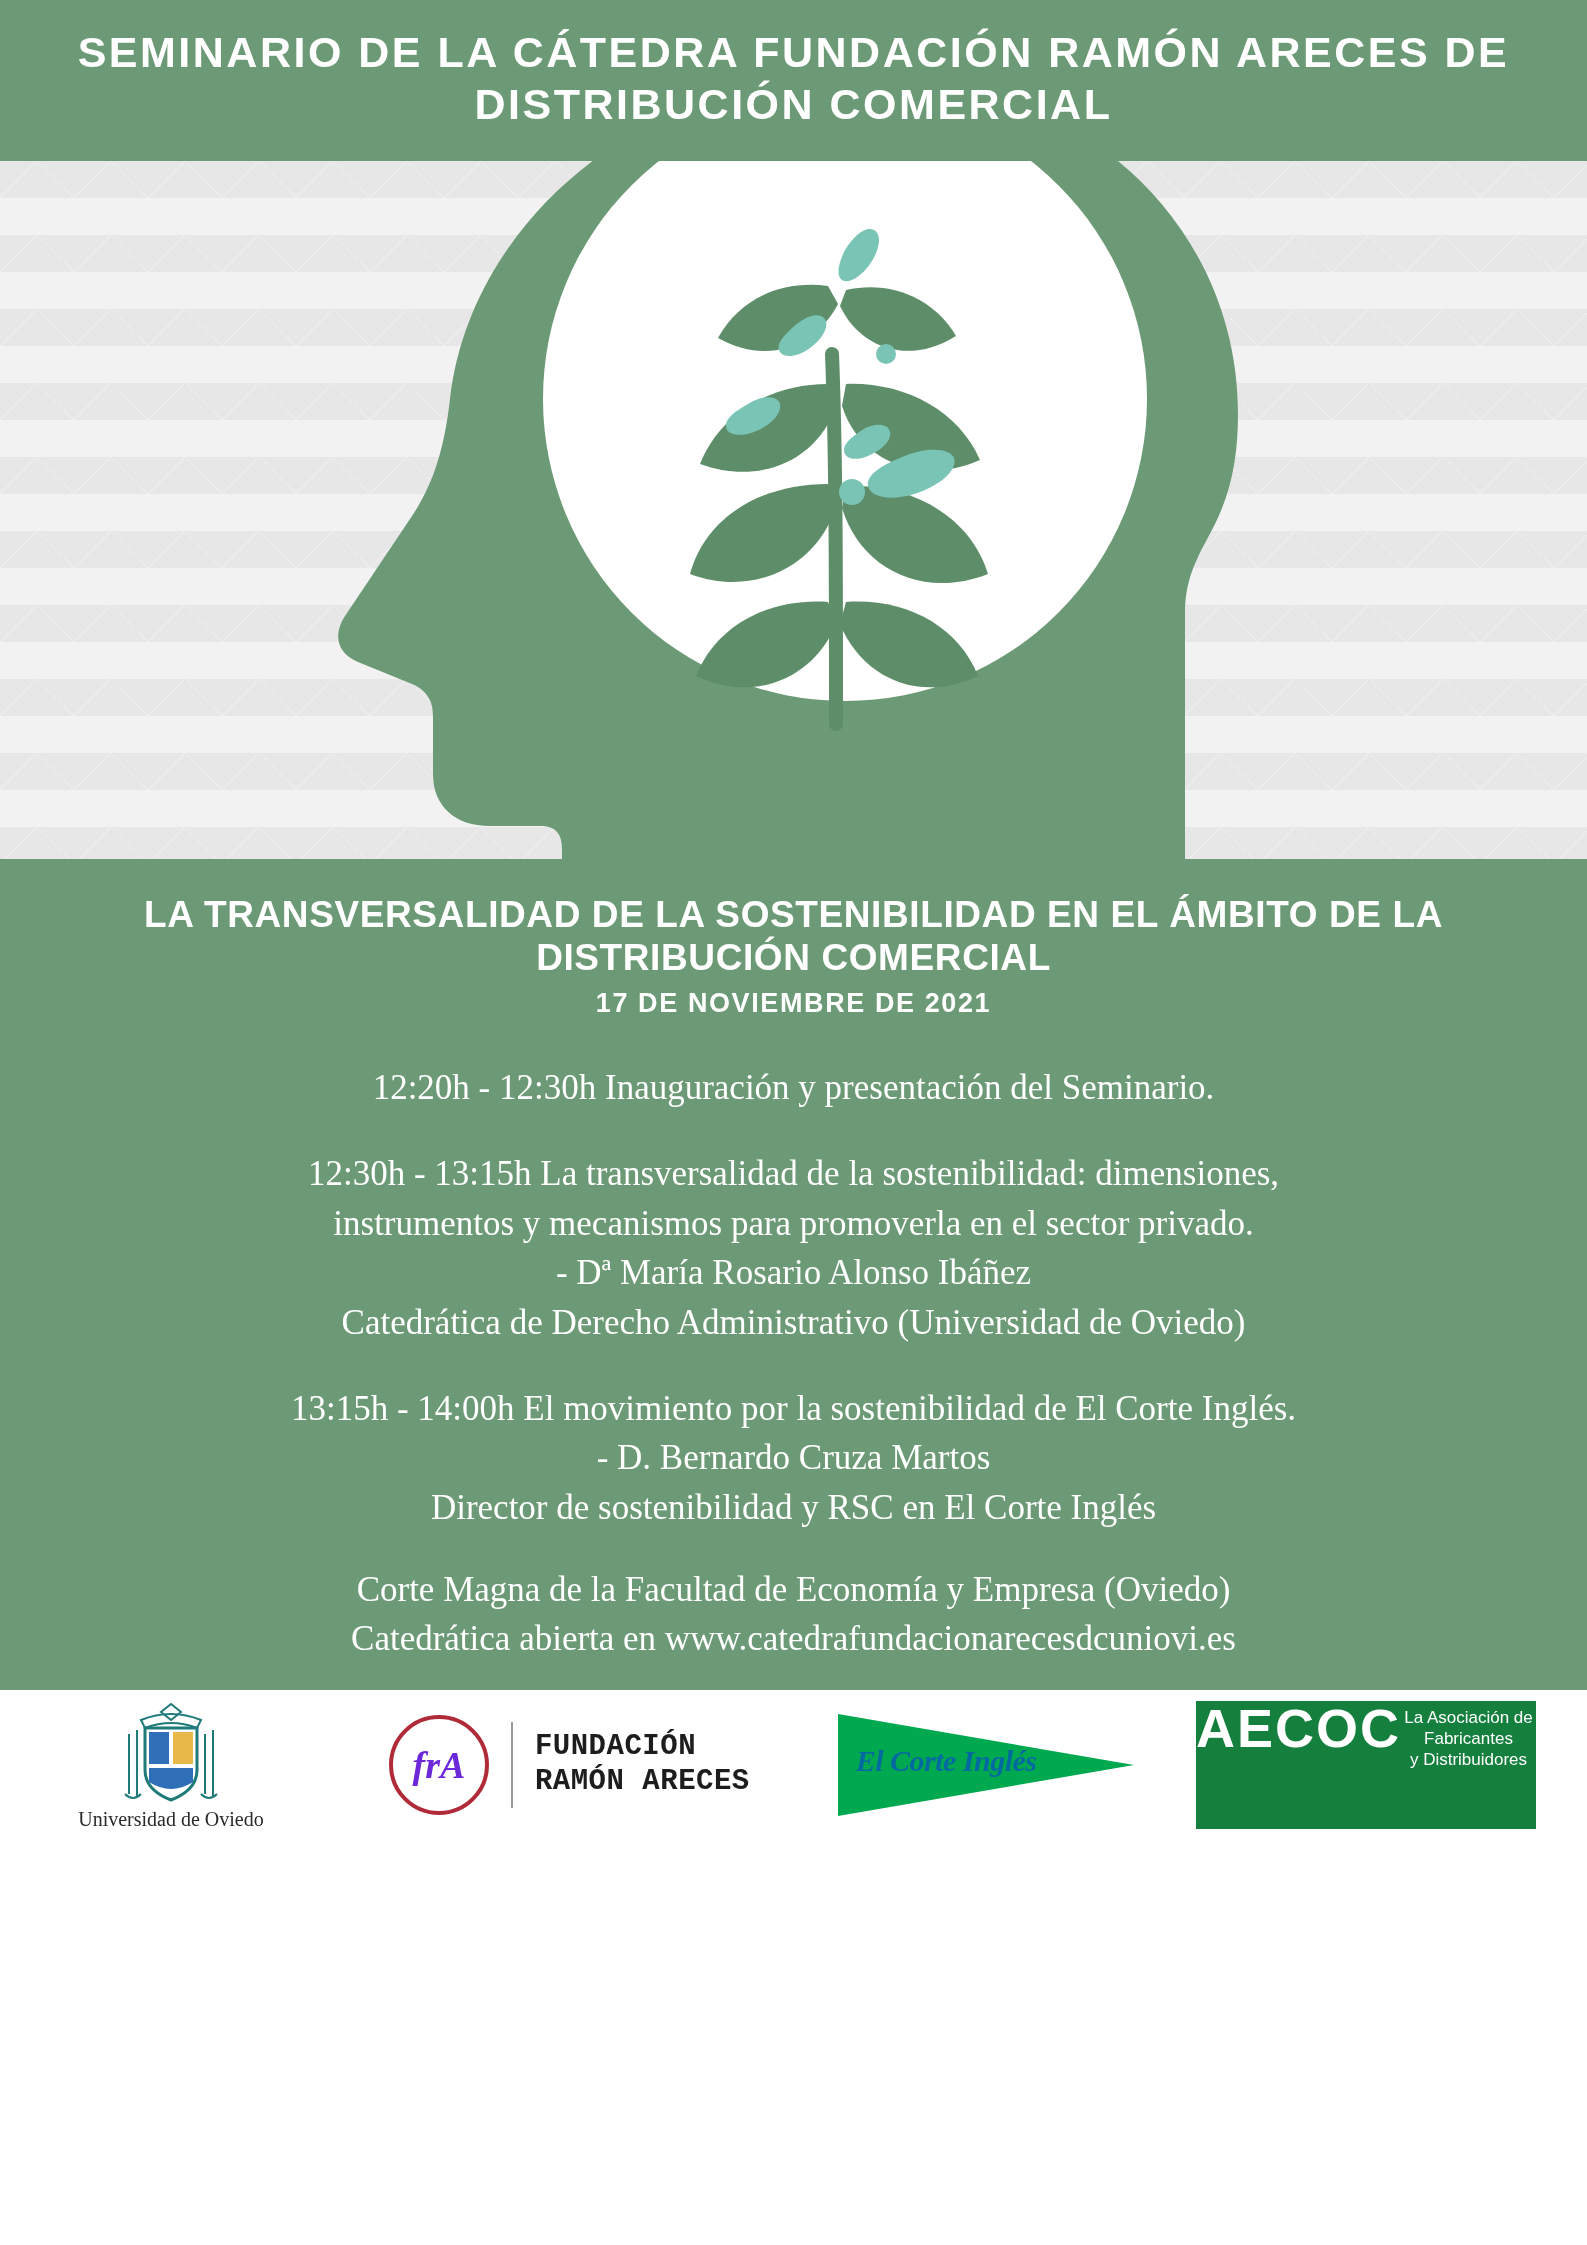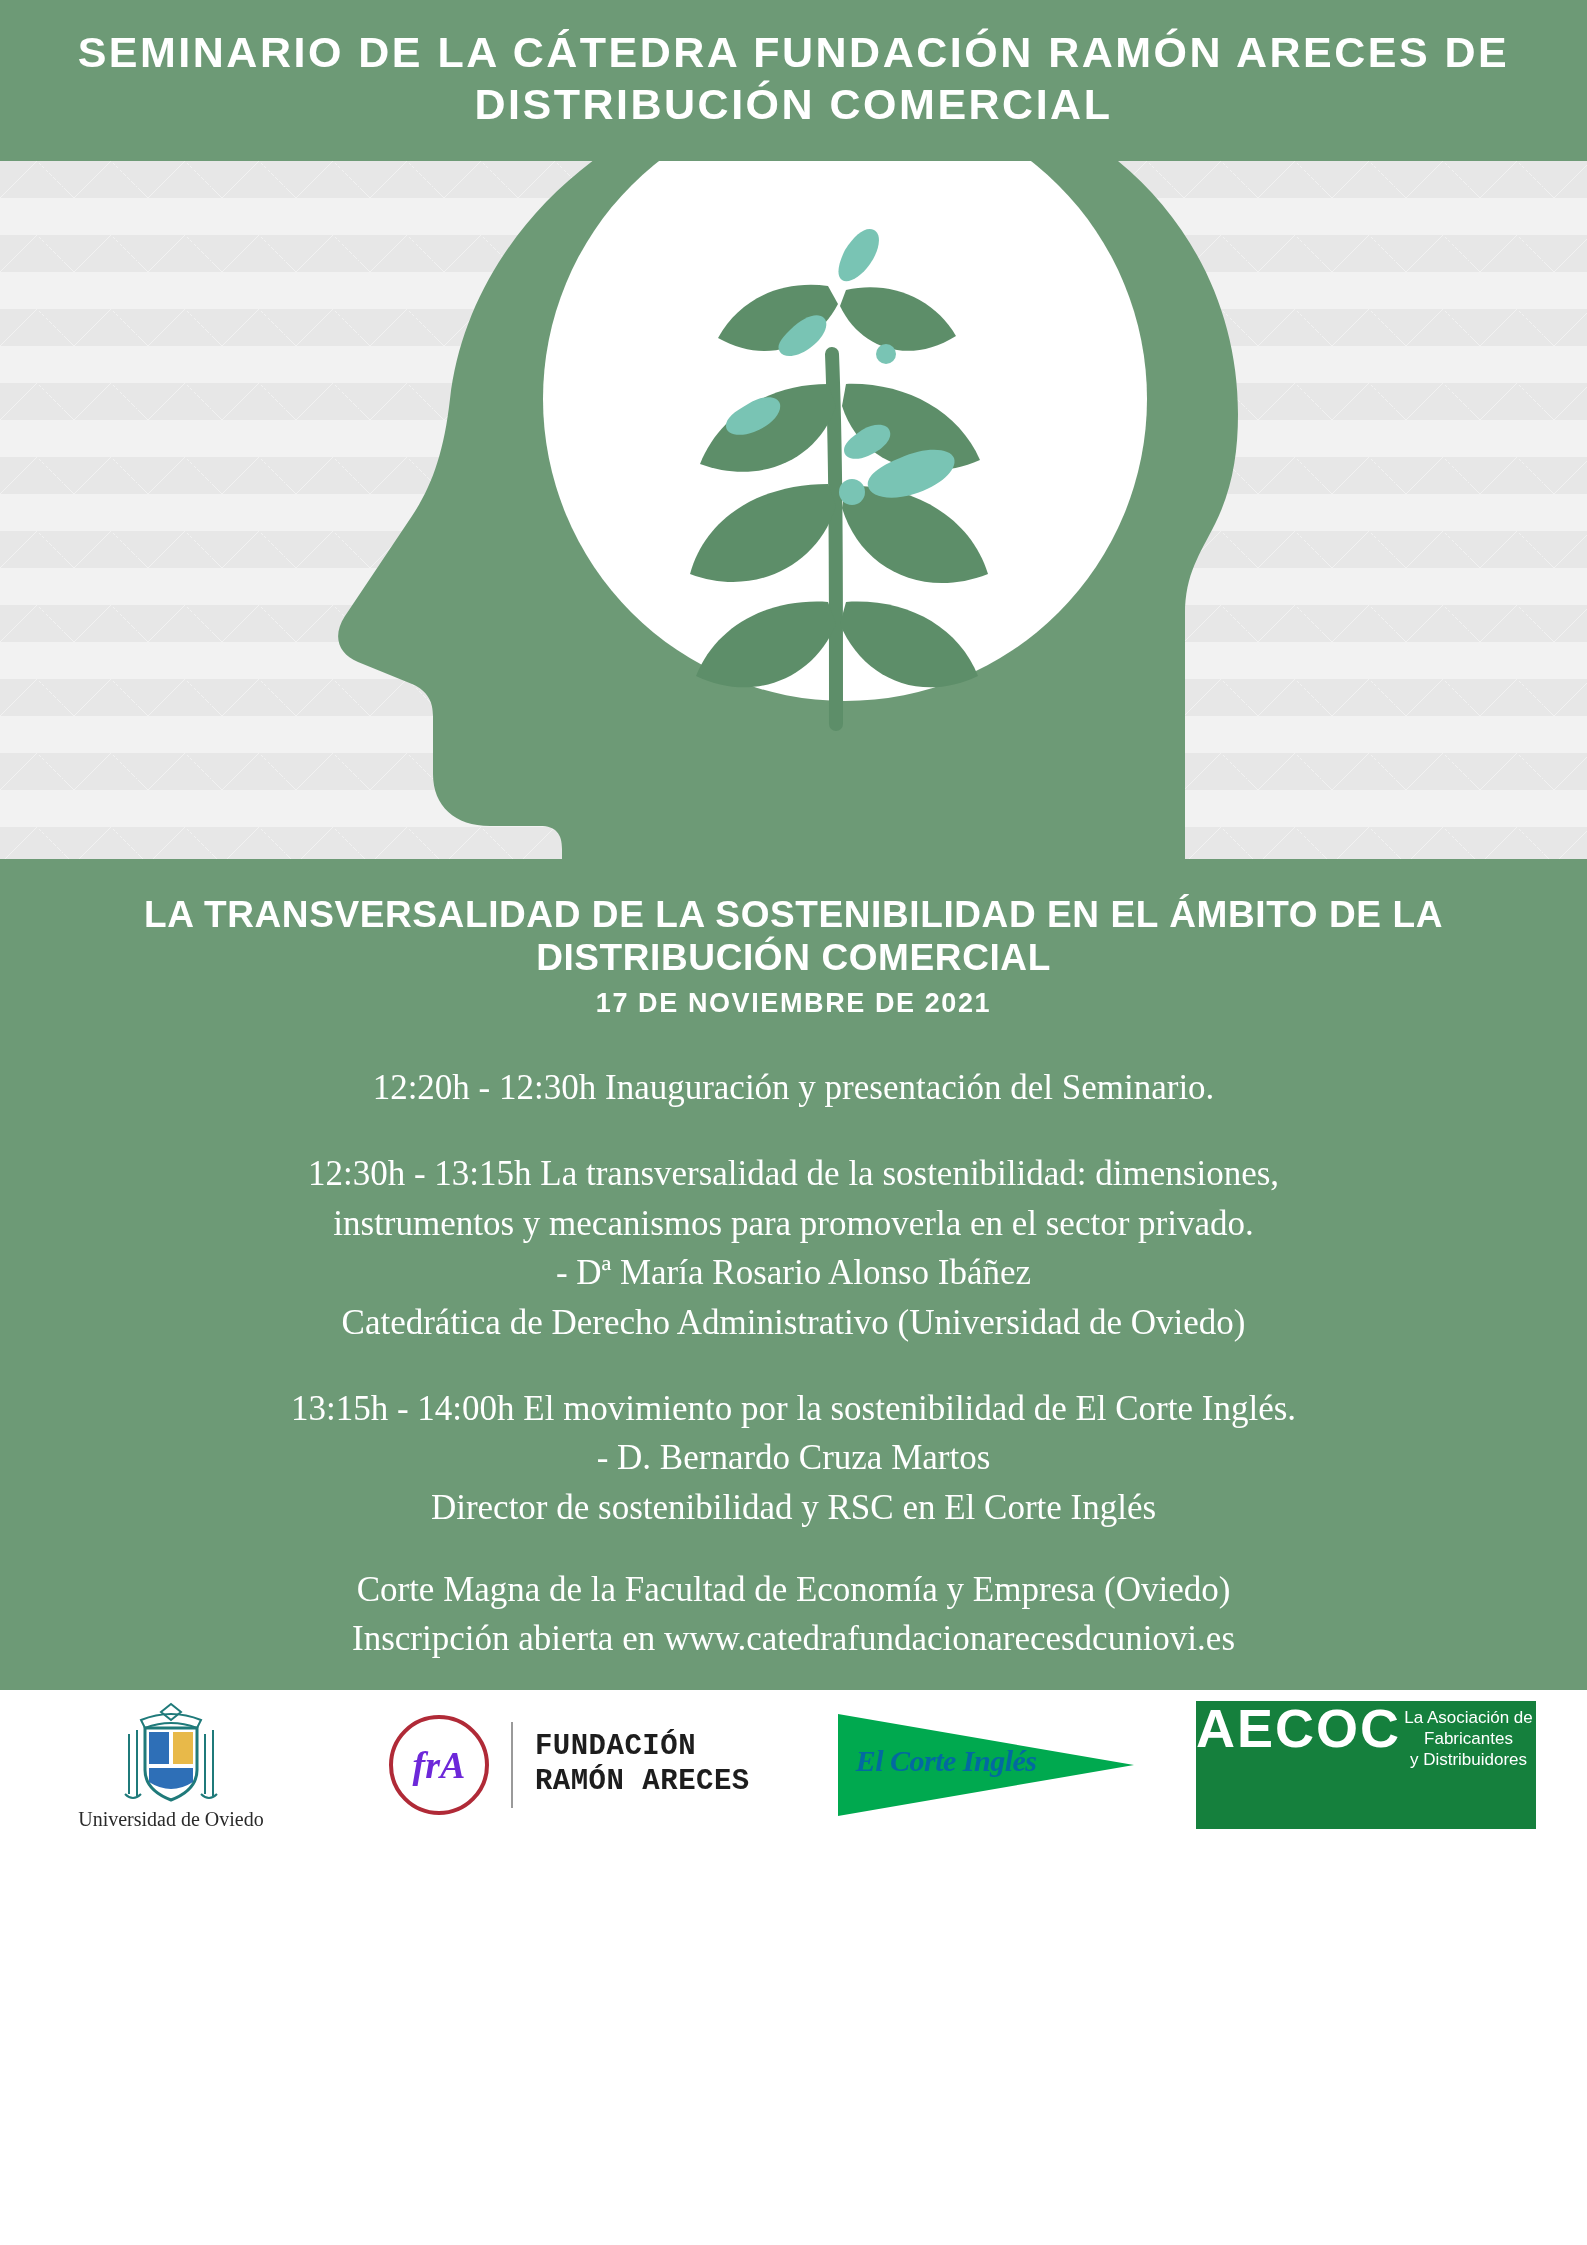--- a/index.html
+++ b/index.html
@@ -309,21 +309,21 @@
       <div class="program-block">
         <p class="program-line">13:15h - 14:00h El movimiento por la sostenibilidad de El Corte Inglés.</p>
         <p class="program-line">- D. Bernardo Cruza Martos</p>
         <p class="program-line">Director de sostenibilidad y RSC en El Corte Inglés</p>
       </div>
 
     </div>
 
     <div class="footer-info">
       <p class="program-line">Corte Magna de la Facultad de Economía y Empresa (Oviedo)</p>
-      <p class="program-line">Inscripción abierta en www.catedrafundacionarecesdcuniovi.es</p>
+      <p class="program-line">Catedrática abierta en www.catedrafundacionarecesdcuniovi.es</p>
     </div>
   </div>
 
   <div class="logos">
 
     <div class="logo-cell uniovi">
       <svg width="120" height="106" viewBox="0 0 120 106">
         <path d="M60 6 L70 14 L60 22 L50 14 Z" fill="none" stroke="#1f7a7a" stroke-width="2"></path>
         <path d="M30 22 Q60 10 90 22 L86 30 Q60 20 34 30 Z" fill="none" stroke="#1f7a7a" stroke-width="2"></path>
         <path d="M34 30 L34 72 Q34 92 60 102 Q86 92 86 72 L86 30 Z" fill="#ffffff" stroke="#1f7a7a" stroke-width="3"></path>

